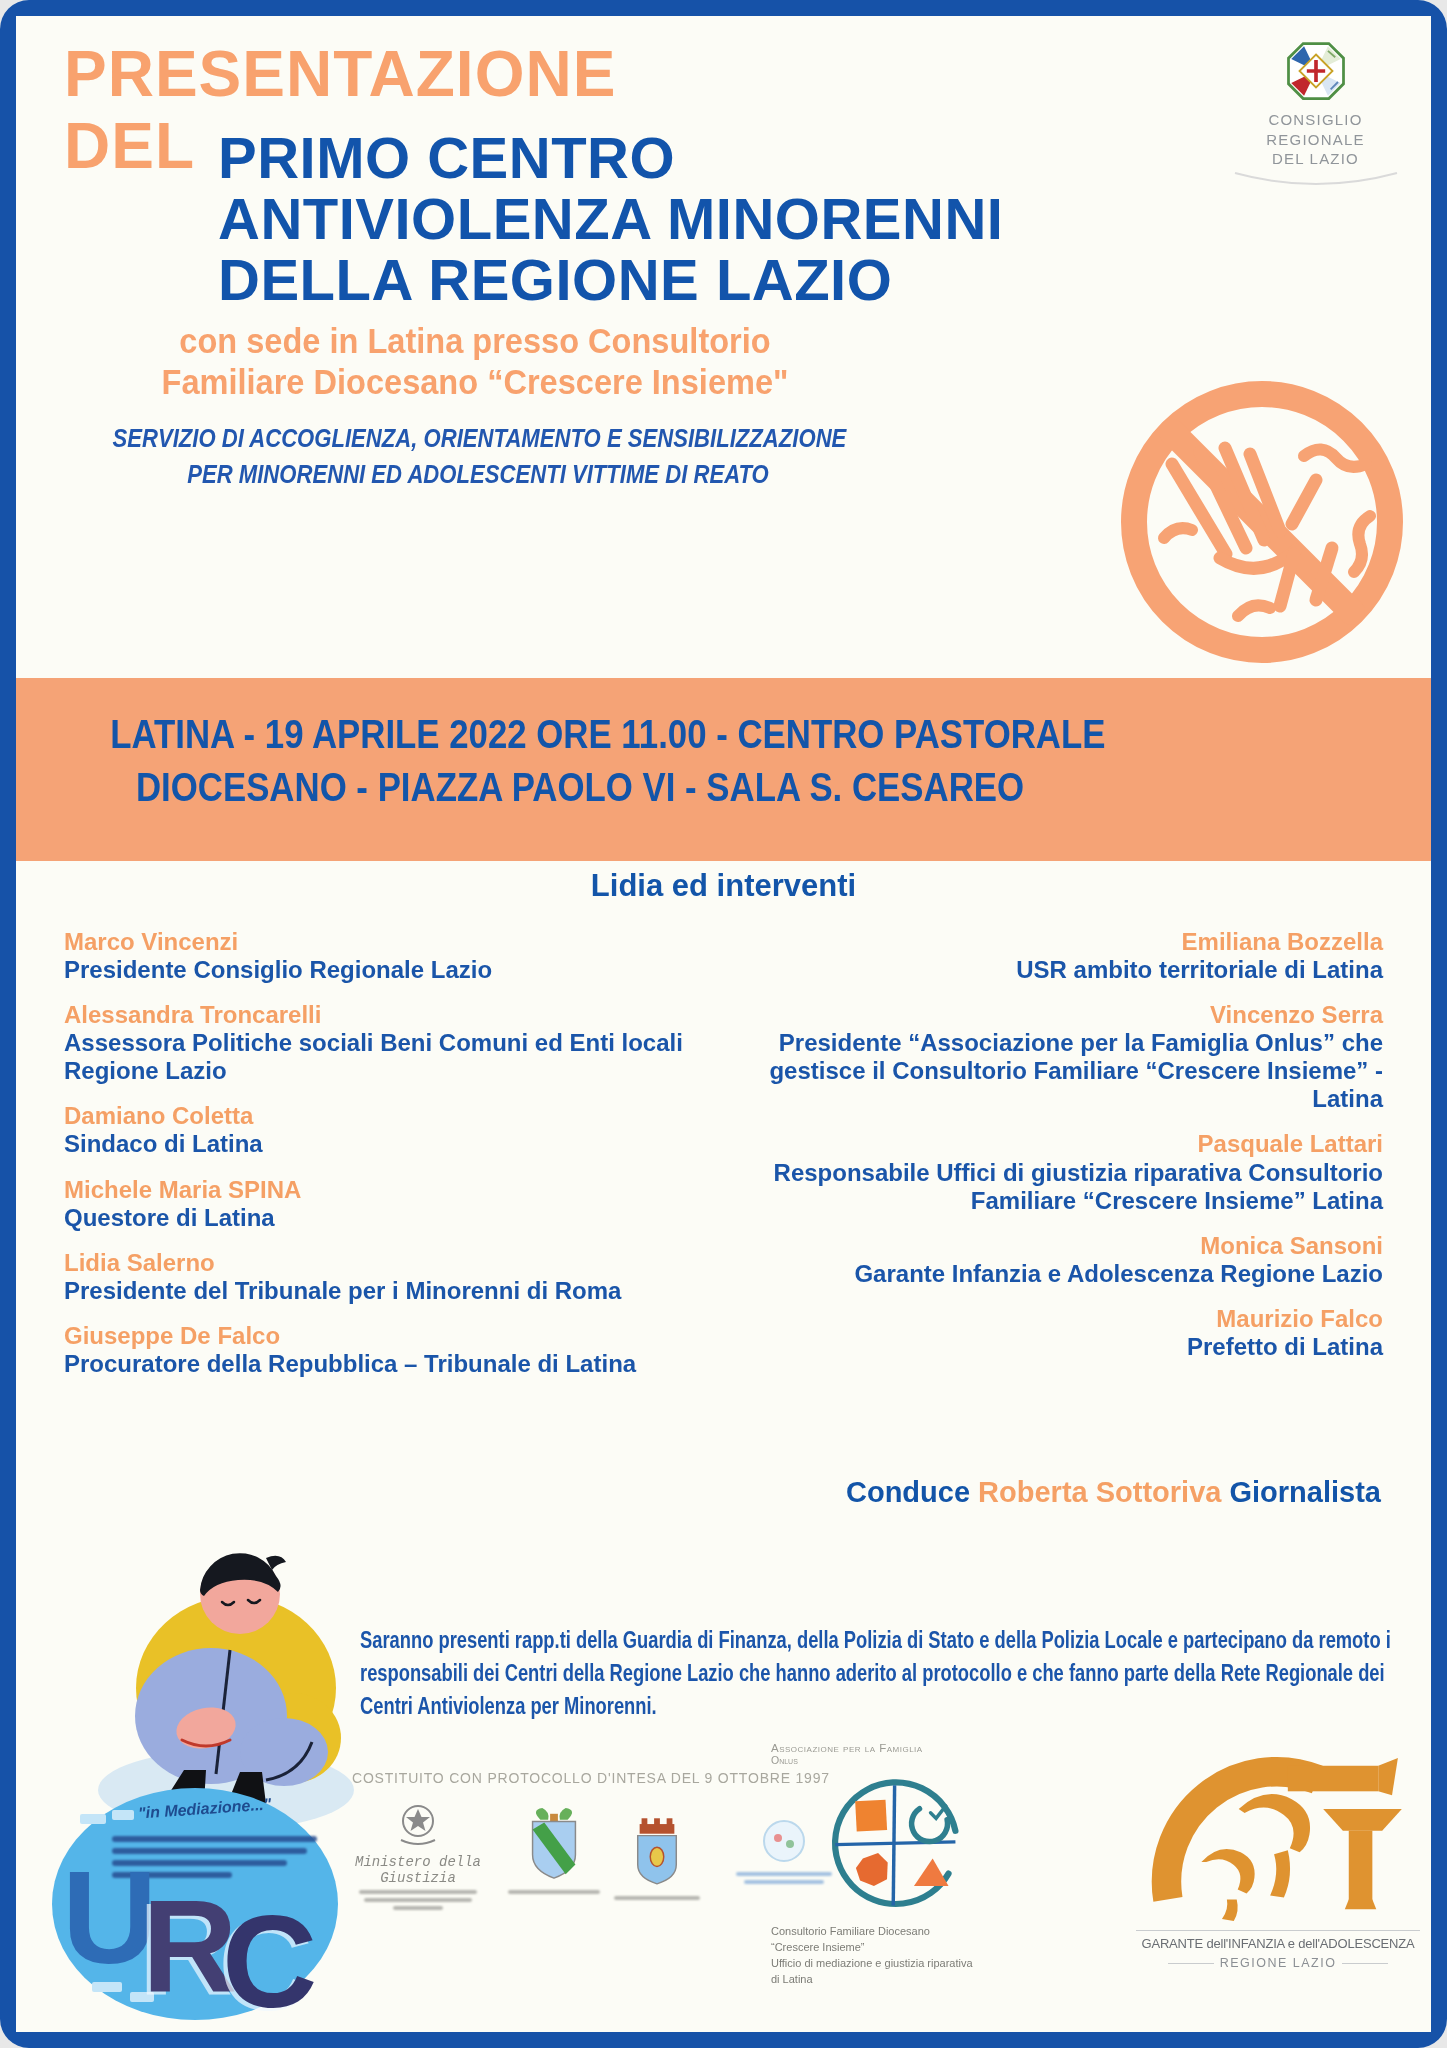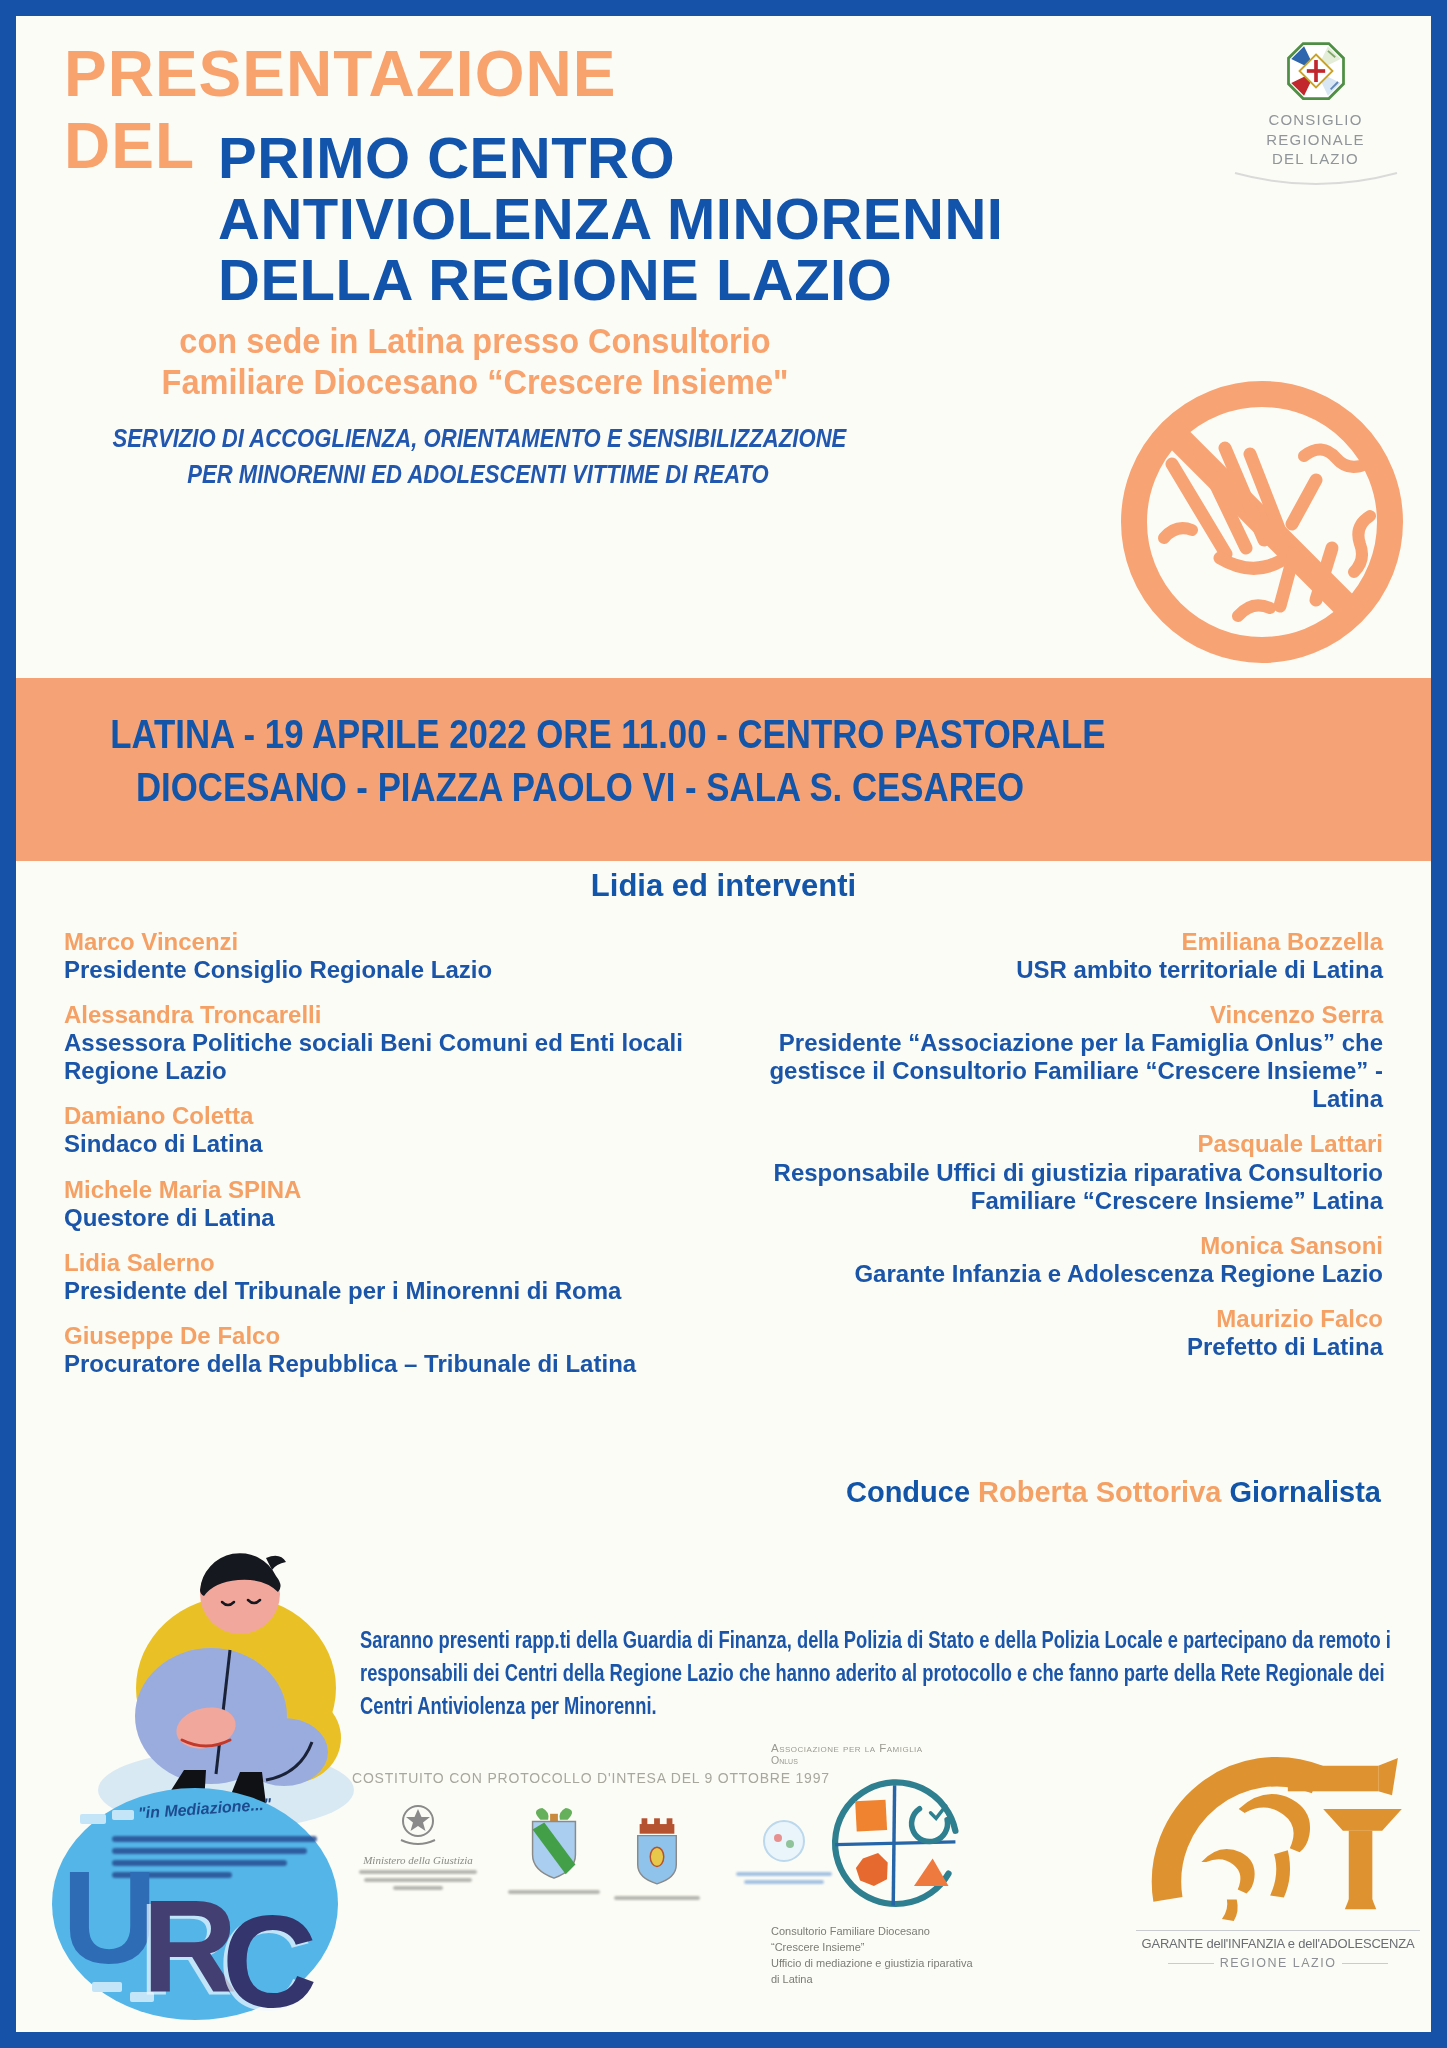--- a/index.html
+++ b/index.html
@@ -1,17 +1,17 @@
 <!DOCTYPE html>
 <html><head>
 <meta charset="utf-8">
 <style>
   html,body{margin:0;padding:0;background:#e8e8e8;}
   .poster{position:relative;width:1447px;height:2048px;background:#FCFCF6;overflow:hidden;
-          font-family:"Liberation Sans",sans-serif;}
+          font-family:"Liberation Sans",sans-serif;border-radius:29px;}
   .frame{position:absolute;inset:0;border:16px solid #1652A8;z-index:60;pointer-events:none;}
 
   .pretitle{position:absolute;left:64px;top:38px;color:#F8A26E;font-weight:bold;
             font-size:64px;line-height:1.13;letter-spacing:1px;}
   .main-title{position:absolute;left:218px;top:128px;color:#1254AB;font-weight:bold;
               font-size:58px;line-height:1.05;letter-spacing:.5px;}
 
   .consiglio{position:absolute;left:1228px;top:38px;width:175px;text-align:center;}
   .consiglio svg{display:block;margin:0 auto;}
   .consiglio-text{margin-top:6px;color:#90959A;font-size:15px;line-height:1.3;letter-spacing:1.2px;}
@@ -58,21 +58,21 @@
   .urc-u{left:10px;top:66px;color:#2E6CB6;}
   .urc-r{left:90px;top:94px;color:#433F73;text-shadow:-4px 3px 0 rgba(240,248,255,.7);}
   .urc-c{left:170px;top:110px;color:#34356C;text-shadow:-4px 3px 0 rgba(240,248,255,.7);}
 
   .protocol{position:absolute;left:352px;top:1770px;width:520px;font-size:14px;color:#A8A79E;
             letter-spacing:.8px;filter:blur(.4px);}
 
   .mini{position:absolute;text-align:center;}
   .mini .bar{background:#9A9A94;height:4px;border-radius:2px;margin:4px auto;filter:blur(1px);opacity:.7;}
   .ministero{left:348px;top:1800px;width:140px;}
-  .ministero .cap{font-family:Liberation Serif, serif;font-style:italic;font-size:11px;color:#8A8A85;filter:blur(.3px);}
+  .ministero .cap{font-family:Liberation Mono, monospace;font-style:italic;font-size:14px;color:#8A8A85;filter:blur(.3px);}
   .provincia{left:498px;top:1806px;width:112px;}
   .comune{left:602px;top:1818px;width:110px;}
   .partner4{left:728px;top:1818px;width:112px;}
   .partner4 .bar{background:#7FA9D9;}
 
   .assoc{position:absolute;left:771px;top:1742px;width:250px;}
   .assoc-top1{font-size:11.5px;color:#9A9A93;font-variant:small-caps;letter-spacing:.5px;filter:blur(.3px);}
   .assoc-top2{font-size:10.5px;color:#9A9A93;font-variant:small-caps;filter:blur(.3px);}
   .assoc svg{margin:4px auto 2px;display:block;}
   .assoc-bottom{font-size:11px;color:#7C7C76;line-height:1.45;filter:blur(.3px);}

